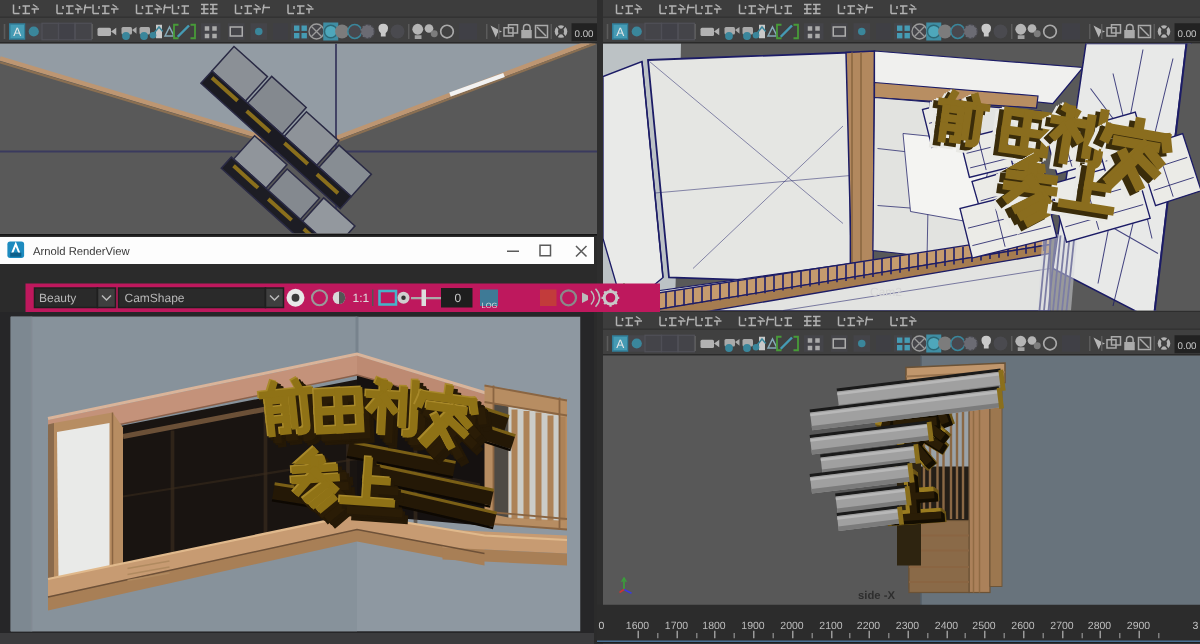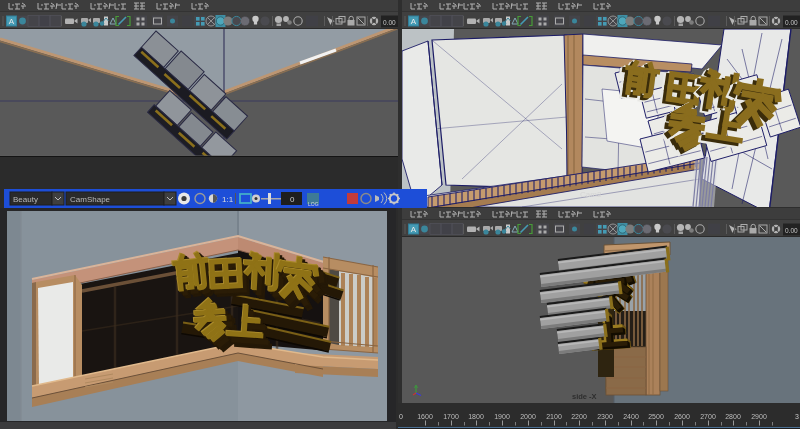--- a/index.html
+++ b/index.html
@@ -1066,21 +1066,34 @@
       <rect x="343" y="17.5" width="1" height="5" fill="#9a9a9a"></rect>
       <rect x="356" y="19" width="1" height="3.5" fill="#7e7e7e"></rect>
       <text x="369" font-size="7" fill="#bdbdbd" text-anchor="middle" font-family="Liberation Sans" y="16">2900</text>
       <rect x="369" y="17.5" width="1" height="5" fill="#9a9a9a"></rect>
       <rect x="382" y="19" width="1" height="3.5" fill="#7e7e7e"></rect>
       <text x="407" y="16" font-size="7" fill="#c8c8c8" text-anchor="middle" font-family="Liberation Sans">3</text>
       <rect x="0" y="24" width="410" height="1.8" fill="#4a6f93"></rect>
       <rect x="0" y="25" width="410" height="1" fill="#1e1e1e"></rect>
     </svg>
 <div class="abs" style="left:0;top:156px;width:398px;height:273px;background:#2b2b2b;border-top:1px solid #141414">
-  <div class="abs" style="left:4px;top:32px;width:423px;height:19px;background:#1d4ed8">
+  <div class="abs" style="left:0;top:1px;width:396px;height:18px;background:#fdfdfd">
+    <svg class="abs" style="left:4px;top:2px" width="13" height="13" viewBox="0 0 14 14">
+          <rect x="1" y="1" width="12" height="12" rx="2" fill="#1d8bbf"></rect>
+          <path d="M4,10.5 L7,3 L10,10.5" stroke="#fff" stroke-width="1.4" fill="none"></path>
+          <rect x="3" y="9" width="8" height="3" fill="#0d5f8a"></rect>
+        </svg>
+    <span style="position:absolute;left:22px;top:4.5px;font-size:7.5px;color:#3a3a3a">Arnold RenderView</span>
+    <svg class="abs" style="left:333px;top:0" width="64" height="18" viewBox="0 0 64 18">
+      <path d="M5,9.5 h8" stroke="#5a5a5a" stroke-width="1"></path>
+      <rect x="27" y="5.5" width="7" height="7" fill="none" stroke="#5a5a5a" stroke-width="1"></rect>
+      <path d="M51,6 l7,7 M58,6 l-7,7" stroke="#5a5a5a" stroke-width="1"></path>
+    </svg>
+  </div>
+  <div class="abs" style="left:17px;top:32px;width:423px;height:19px;background:#be185d">
     <svg class="abs" style="left:0;top:0" width="396" height="19" viewBox="0 0 396 19">
           <rect x="6" y="3" width="42" height="13" fill="#2a2a2a" stroke="#1f1f1f"></rect>
           <text x="9" y="12.5" font-size="8" fill="#b8b8b8" font-family="Liberation Sans">Beauty</text>
           <rect x="48" y="3" width="12" height="13" fill="#3f3f3f" stroke="#1f1f1f"></rect>
           <path d="M51,8 l3,3 3,-3" stroke="#bbb" fill="none"></path>
           <rect x="62" y="3" width="98" height="13" fill="#2a2a2a" stroke="#1f1f1f"></rect>
           <text x="66" y="12.5" font-size="8" fill="#b8b8b8" font-family="Liberation Sans">CamShape</text>
           <rect x="160" y="3" width="12" height="13" fill="#3f3f3f" stroke="#1f1f1f"></rect>
           <path d="M163,8 l3,3 3,-3" stroke="#bbb" fill="none"></path>
           <circle cx="180" cy="9.5" r="6" fill="#e8e8e8"></circle>

